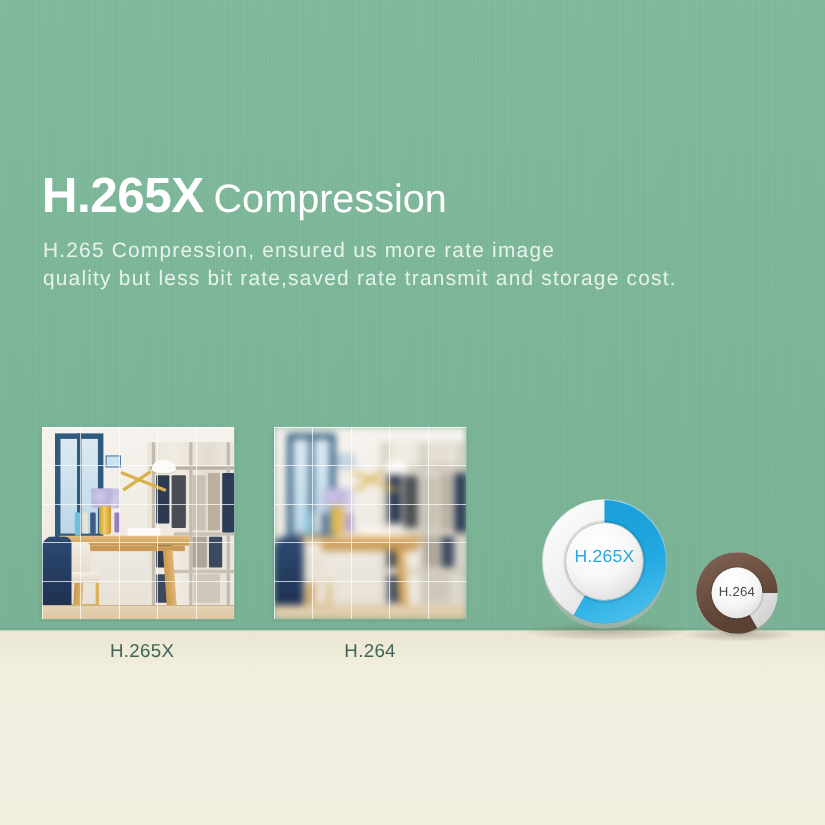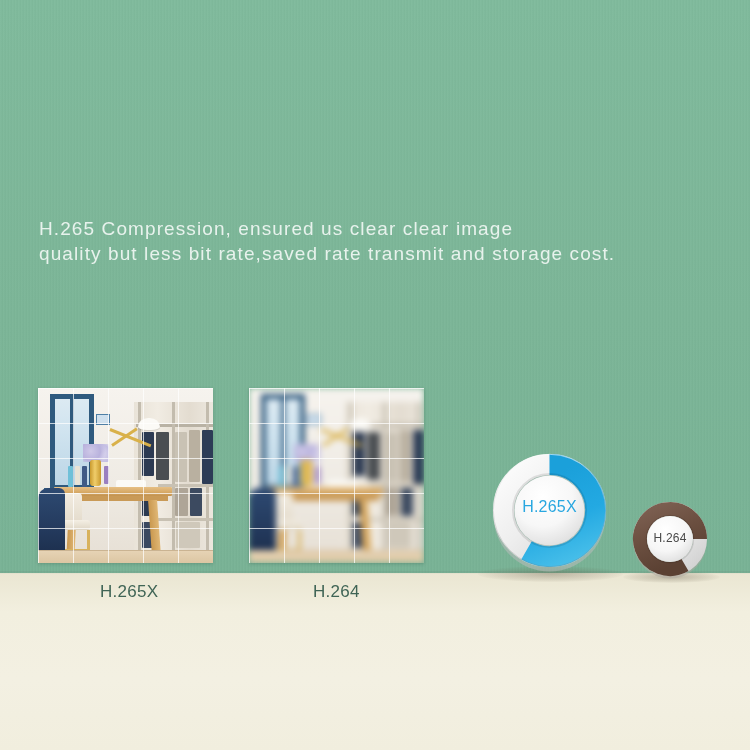--- a/index.html
+++ b/index.html
@@ -302,23 +302,26 @@
 </style>
 </head>
 <body>
 
 <div id="stage">
 
   <div id="bg-green"></div>
   <div id="bg-cream"></div>
   <div id="floor-edge"></div>
 
+  <div id="headline">
+    <span id="title-strong">H.265X</span><span id="title-light">Compression</span>
+  </div>
 
   <div id="subtitle">
-    <span class="ln">H.265 Compression, ensured us clear clear image</span>
+    <span class="ln">H.265 Compression, ensured us more rate image</span>
     <span class="ln">quality but less bit rate,saved rate transmit and storage cost.</span>
   </div>
 
   <div class="photo-frame" id="photo-265">
     <div class="photo-scene">
       <div class="photo-scene-inner">
         <div class="sc-wall"></div>
         <div class="sc-window"></div>
         <div class="sc-window-mullion"></div>
         <div class="sc-winsill"></div>

